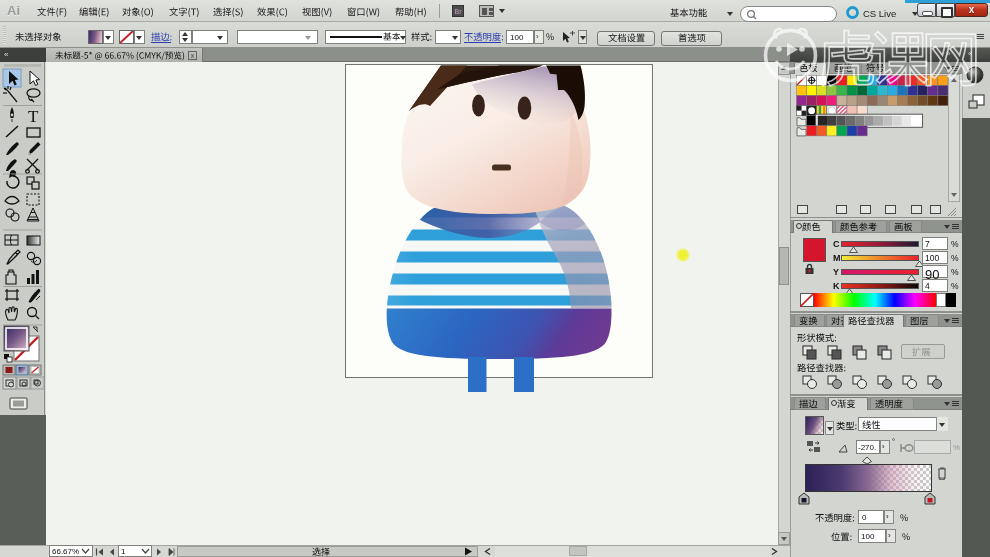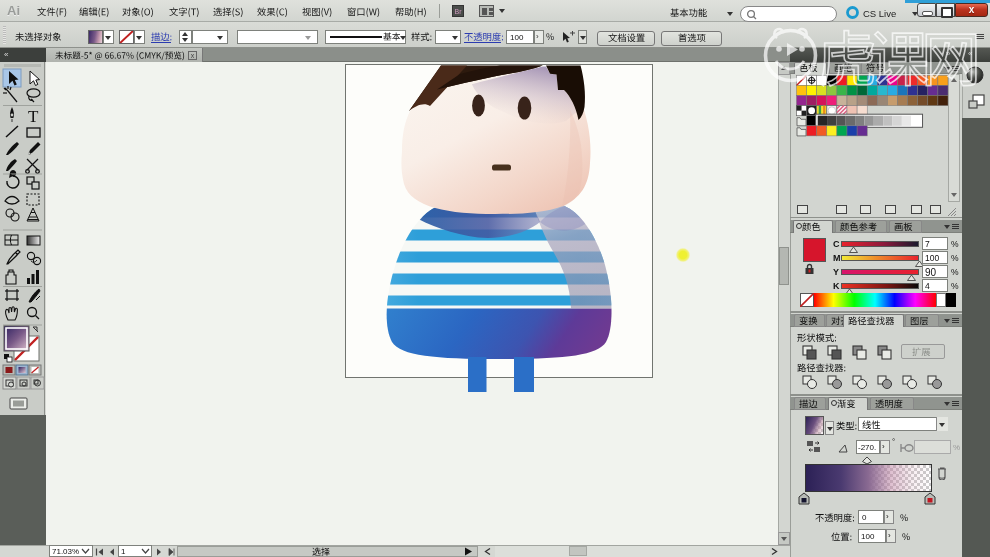--- a/index.html
+++ b/index.html
@@ -539,21 +539,21 @@
   </svg>
 <div class="wbox" style="left:922px;top:251px;width:26px;height:13px"></div>
 <div class="abs tl" style="left:925px;top:253px;font-size:8.5px">100</div>
 <div class="abs tl" style="left:951px;top:253px;font-size:8.5px">%</div>
 <div class="abs tl" style="left:833px;top:267px;font-size:9px;font-weight:bold;color:#111">Y</div>
 <div class="bx" style="left:841px;top:269px;width:78px;height:6px;background:linear-gradient(90deg,#d6156c,#e01c4a 55%,#e8222d);border:1px solid #555"></div>
 <svg class="abs" style="left:907px;top:275px" width="9" height="6">
     <path d="M4.5,0 L8.5,5.5 L0.5,5.5 Z" fill="#e4e6e1" stroke="#444" stroke-width="0.9"></path>
   </svg>
 <div class="wbox" style="left:922px;top:265px;width:26px;height:13px"></div>
-<div class="abs tl" style="left:925px;top:267px;font-size:10px">90</div>
+<div class="abs tl" style="left:925px;top:267px;font-size:13px">90</div>
 <div class="abs tl" style="left:951px;top:267px;font-size:8.5px">%</div>
 <div class="abs tl" style="left:833px;top:281px;font-size:9px;font-weight:bold;color:#111">K</div>
 <div class="bx" style="left:841px;top:283px;width:78px;height:6px;background:linear-gradient(90deg,#ed3123,#7a1512 60%,#0a0a0a);border:1px solid #555"></div>
 <svg class="abs" style="left:845px;top:289px" width="9" height="6">
     <path d="M4.5,0 L8.5,5.5 L0.5,5.5 Z" fill="#e4e6e1" stroke="#444" stroke-width="0.9"></path>
   </svg>
 <div class="wbox" style="left:922px;top:279px;width:26px;height:13px"></div>
 <div class="abs tl" style="left:925px;top:281px;font-size:8.5px">4</div>
 <div class="abs tl" style="left:951px;top:281px;font-size:8.5px">%</div>
 <div class="bx" style="left:800px;top:293px;width:14px;height:14px;background:#fff;border:1px solid #555"></div>
@@ -698,21 +698,21 @@
   </svg>
 <div class="wbox" style="left:858px;top:529px;width:28px;height:14px"></div>
 <div class="abs tl" style="left:861px;top:532px;font-size:8px">100</div>
 <div class="bx" style="left:886px;top:529px;width:10px;height:14px;background:#e4e6e1;border:1px solid #888"></div>
 <div class="abs tl" style="left:888px;top:531px;font-size:8px">›</div>
 <svg style="position:absolute;left:902px;top:531.0px;overflow:visible" width="10" height="12">
     <path transform="translate(0,9.0)" d="M1.8 -2.6C2.8 -2.6 3.3 -3.3 3.3 -4.7C3.3 -6 2.8 -6.7 1.8 -6.7C0.9 -6.7 0.4 -6 0.4 -4.7C0.4 -3.3 0.9 -2.6 1.8 -2.6ZM1.8 -3.1C1.3 -3.1 1 -3.6 1 -4.7C1 -5.7 1.3 -6.2 1.8 -6.2C2.4 -6.2 2.7 -5.7 2.7 -4.7C2.7 -3.6 2.4 -3.1 1.8 -3.1ZM2 0.1H2.6L6.2 -6.7H5.7ZM6.4 0.1C7.3 0.1 7.9 -0.6 7.9 -2C7.9 -3.3 7.3 -4 6.4 -4C5.5 -4 4.9 -3.3 4.9 -2C4.9 -0.6 5.5 0.1 6.4 0.1ZM6.4 -0.4C5.9 -0.4 5.6 -0.9 5.6 -2C5.6 -3 5.9 -3.5 6.4 -3.5C7 -3.5 7.3 -3 7.3 -2C7.3 -0.9 7 -0.4 6.4 -0.4Z" fill="#111"></path>
   </svg>
 <div class="bx" style="left:0;top:545px;width:790px;height:12px;background:#d5d8d3;border-top:1px solid #a2a5a0"></div>
 <div class="wbox" style="left:49px;top:545px;width:44px;height:11.5px"></div>
-<div class="abs tl" style="left:52px;top:547px;font-size:8px">71.03%</div>
+<div class="abs tl" style="left:52px;top:547px;font-size:8px">66.67%</div>
 <svg class="abs" style="left:81px;top:548px" width="10" height="7">
     <path d="M1,1 L4.5,5 L8,1" fill="none" stroke="#444" stroke-width="1.2"></path>
   </svg>
 <svg class="abs" style="left:95px;top:547.5px" width="22" height="8">
     <path d="M1.5,0.5 v7" stroke="#444" stroke-width="1.2"></path>
     <path d="M8,0.5 L3.5,4 L8,7.5 Z" fill="#444"></path>
     <path d="M19,0.5 L15,4 L19,7.5 Z" fill="#444"></path>
   </svg>
 <div class="wbox" style="left:117.5px;top:545px;width:34px;height:11.5px"></div>
 <div class="abs tl" style="left:121px;top:547px;font-size:8px">1</div>

